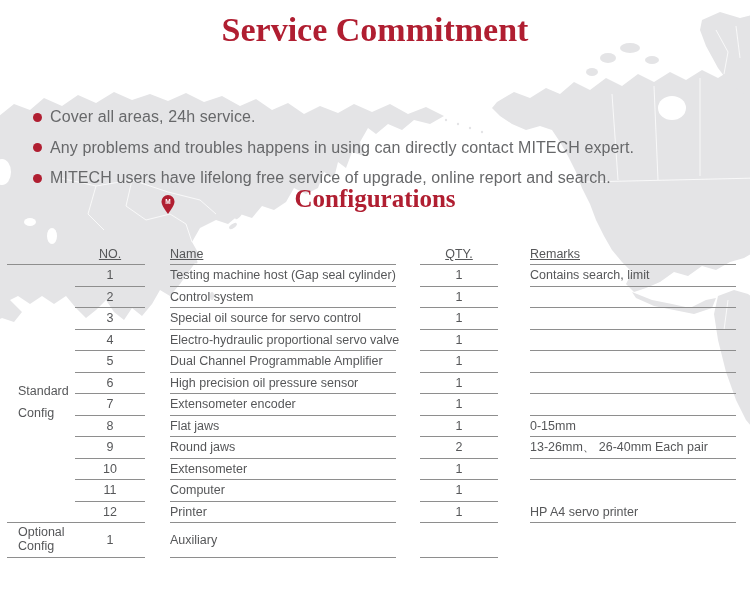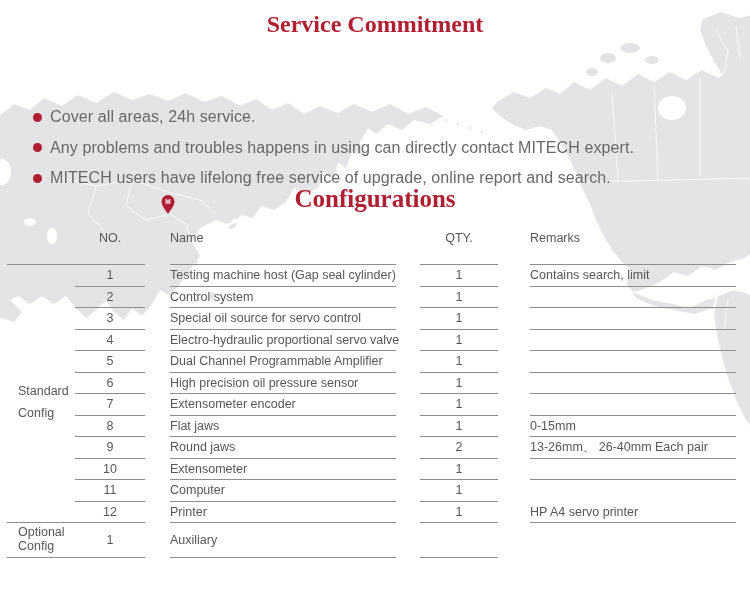--- a/index.html
+++ b/index.html
@@ -11,21 +11,21 @@
   }
   *{box-sizing:border-box;margin:0;padding:0;}
   html,body{background:#fff;}
   .page{
     position:relative;width:750px;height:590px;background:#fff;overflow:hidden;
     font-family:"Liberation Sans", sans-serif;
   }
   .worldmap{position:absolute;left:0;top:0;pointer-events:none;}
   .title-main{
     position:absolute;top:11px;left:0;width:750px;text-align:center;
-    font-family:"Liberation Serif", serif;font-weight:bold;font-size:24px;color:var(--red);
+    font-family:"Liberation Serif", serif;font-weight:bold;font-size:34px;color:var(--red);
   }
   .title-config{
     position:absolute;top:185px;left:0;width:750px;text-align:center;
     font-family:"Liberation Serif", serif;font-weight:bold;font-size:25px;color:var(--red);
   }
   .bullets{position:absolute;left:33px;top:60px;list-style:none;margin-top:42px;}
   .bullet{height:30.5px;display:flex;align-items:center;}
   .dot{width:9px;height:9px;border-radius:50%;background:var(--red);flex:none;margin-right:8px;}
   .btext{font-size:16px;letter-spacing:0.1px;color:var(--text-gray);white-space:nowrap;}
 
@@ -33,21 +33,21 @@
   .tbl{position:absolute;left:7px;top:243px;width:729px;font-size:12.5px;color:var(--tbl-gray);}
   .c-group{width:68px;flex:none;}
   .c-no{width:70px;flex:none;justify-content:center;text-align:center;}
   .sp1{width:25px;flex:none;}
   .c-name{width:226px;flex:none;}
   .sp2{width:24px;flex:none;}
   .c-qty{width:78px;flex:none;justify-content:center;text-align:center;}
   .sp3{width:32px;flex:none;}
   .c-remarks{width:206px;flex:none;}
   .hrow{display:flex;height:22px;}
-  .hrow>div{display:flex;align-items:flex-end;padding-bottom:19px;white-space:nowrap;}
+  .hrow>div{display:flex;align-items:flex-end;padding-bottom:3px;white-space:nowrap;text-decoration:underline;}
   .hrow .c-group,.hrow .c-no,.hrow .c-name,.hrow .c-qty,.hrow .c-remarks{
     border-bottom:1px solid var(--line);
   }
   .trow{display:flex;height:21.5px;}
   .trow>div{display:flex;align-items:center;white-space:nowrap;}
   .trow .c-no,.trow .c-name,.trow .c-qty,.trow .c-remarks{border-bottom:1px solid var(--line);}
   .rows .trow:nth-of-type(12) .c-group,
   .rows .trow:nth-of-type(13) .c-group{border-bottom:1px solid var(--line);}
   .rows .trow:nth-of-type(13){height:34.5px;}
   .rows .trow:nth-of-type(13) .c-remarks{white-space:normal;line-height:13.5px;align-items:center;}

